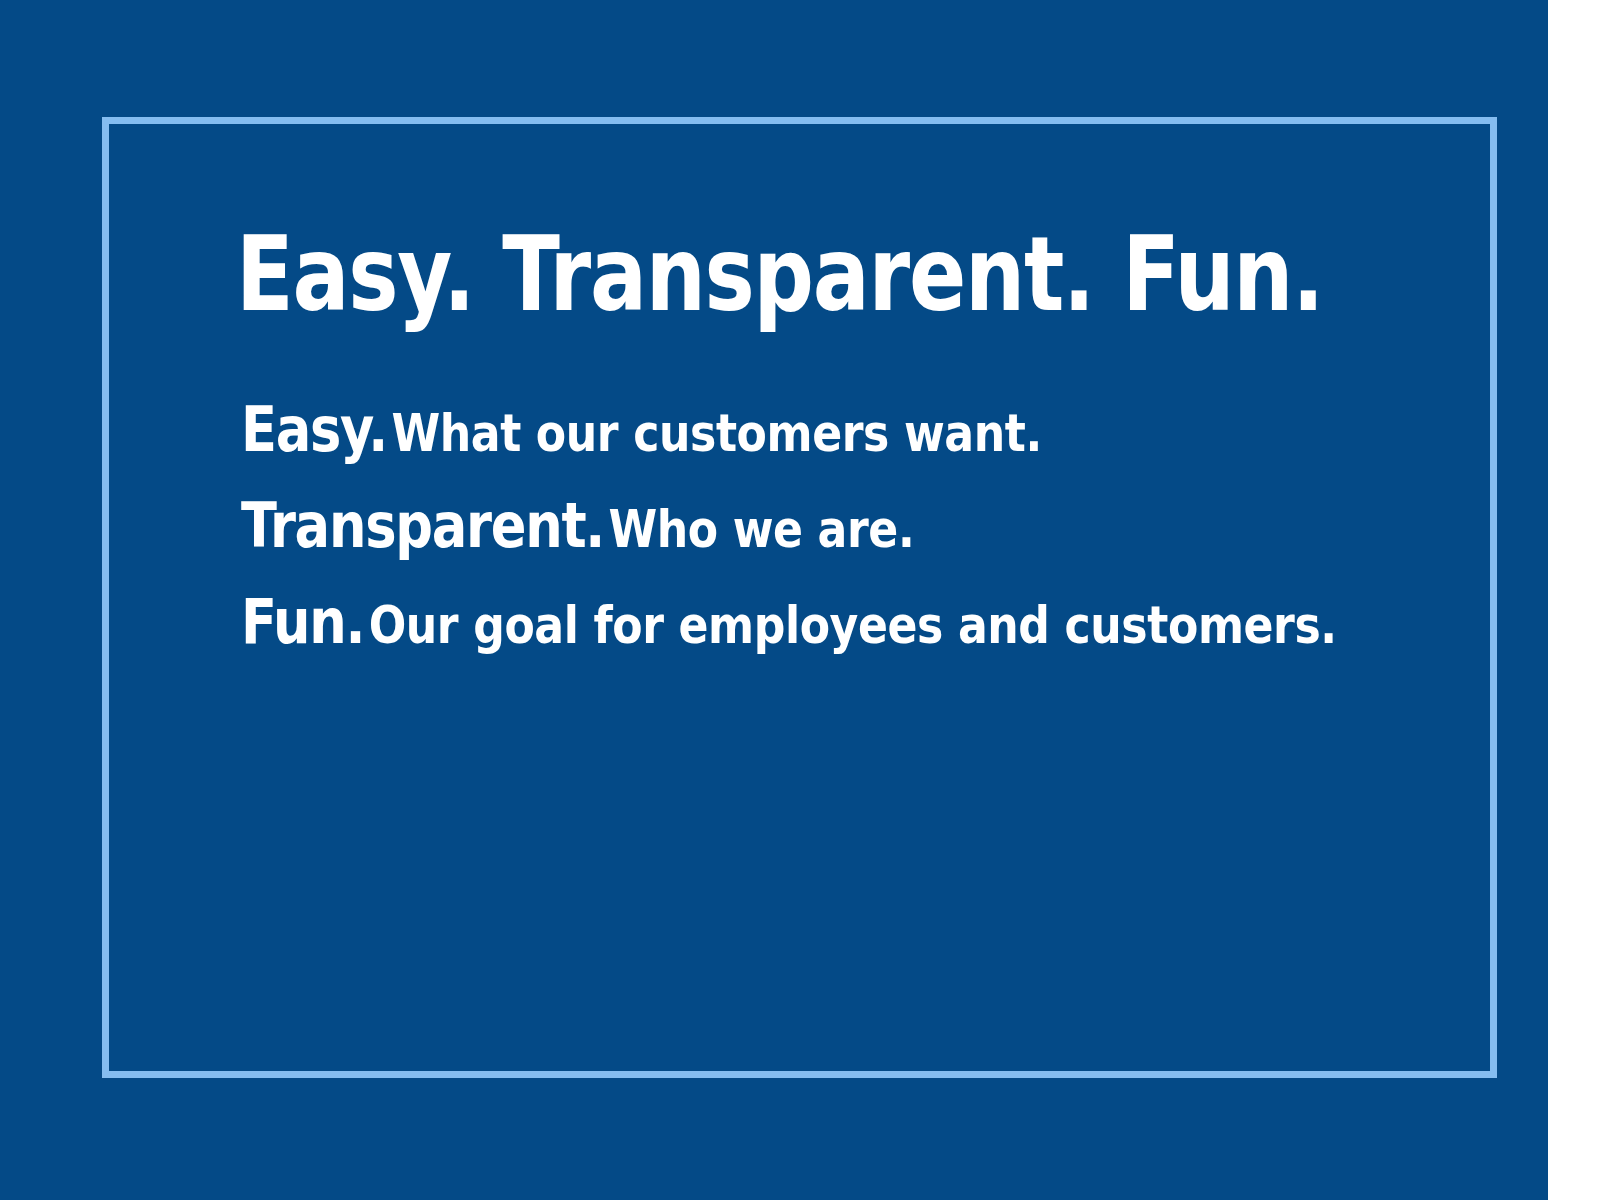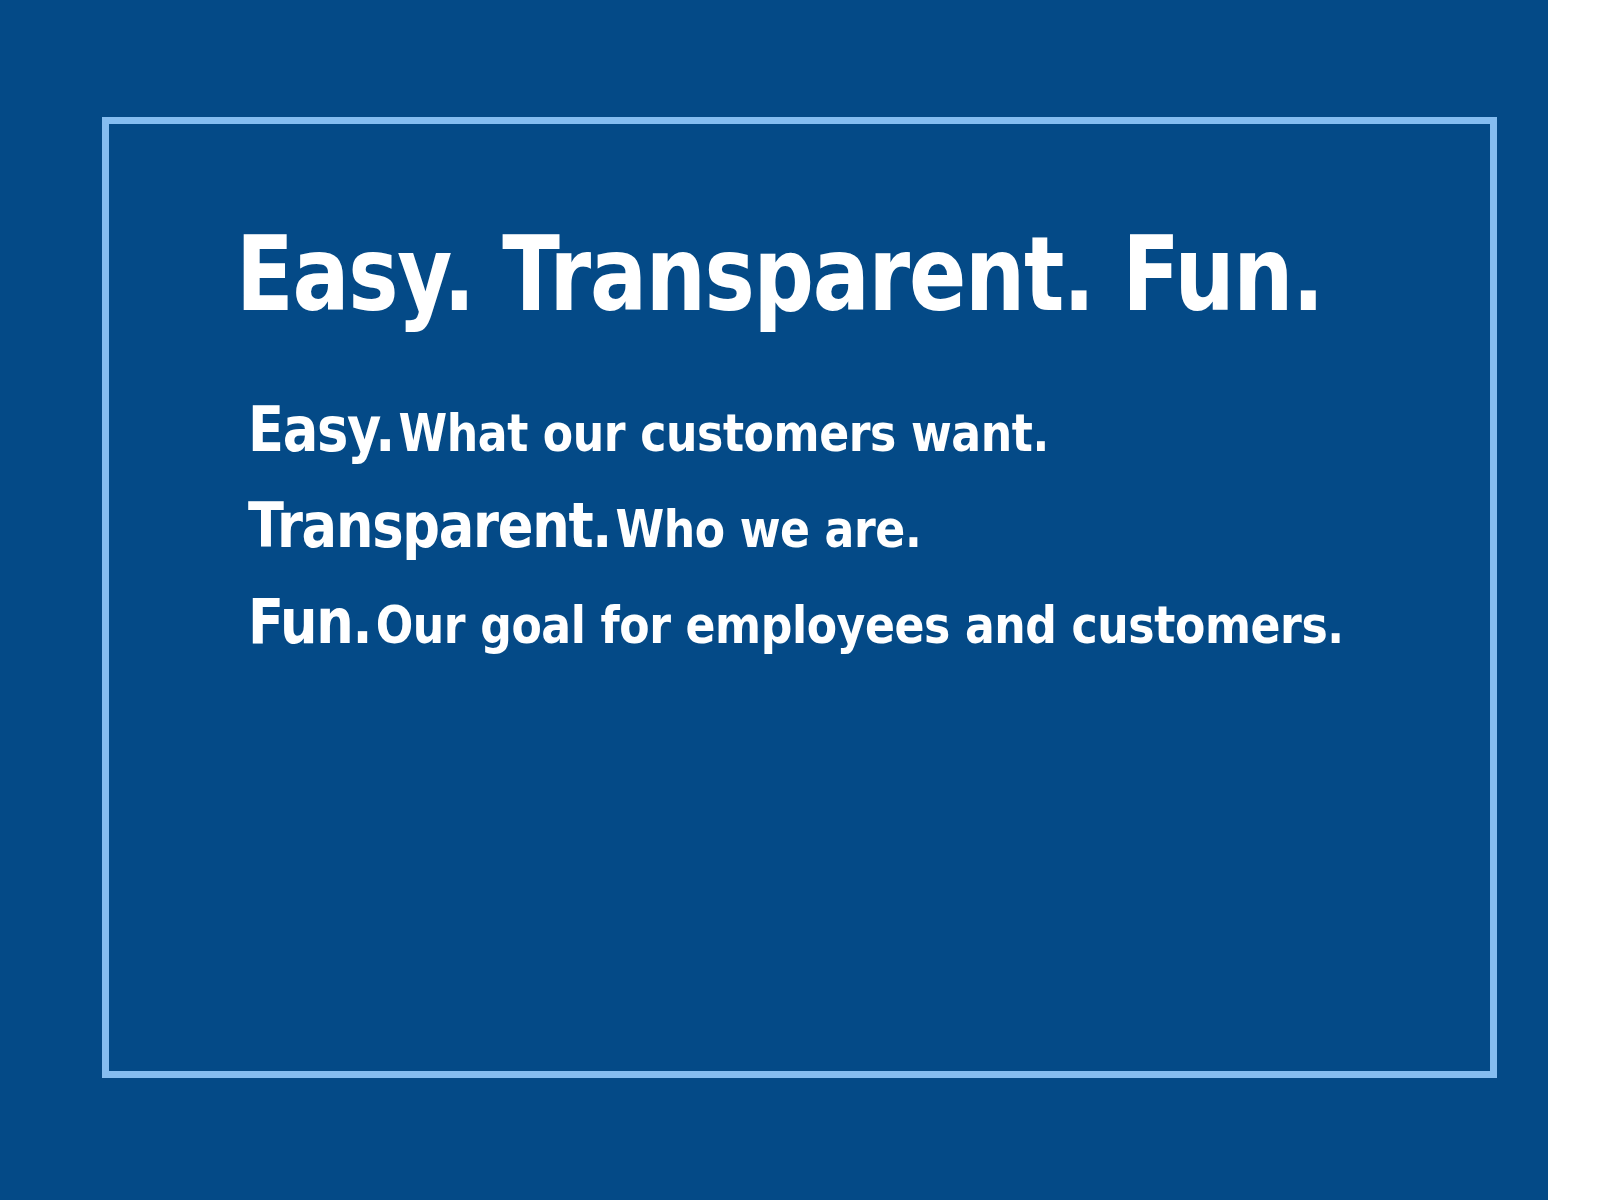--- a/index.html
+++ b/index.html
@@ -69,21 +69,21 @@
     font-size: 50px;
     line-height: 67px;
     letter-spacing: -0.5px;
     transform: scaleX(0.86);
     transform-origin: left center;
     white-space: nowrap;
   }
 
   
   #definitions {
-    margin: 12px;
+    margin: 5px;
     padding: 0;
     margin-top: 62px;
     list-style: none;
   }
   #definitions .def-line {
     color: #ffffff;
     font-family: "DejaVu Sans", sans-serif;
     line-height: 80px;
     white-space: nowrap;
     transform: scaleX(0.85);

